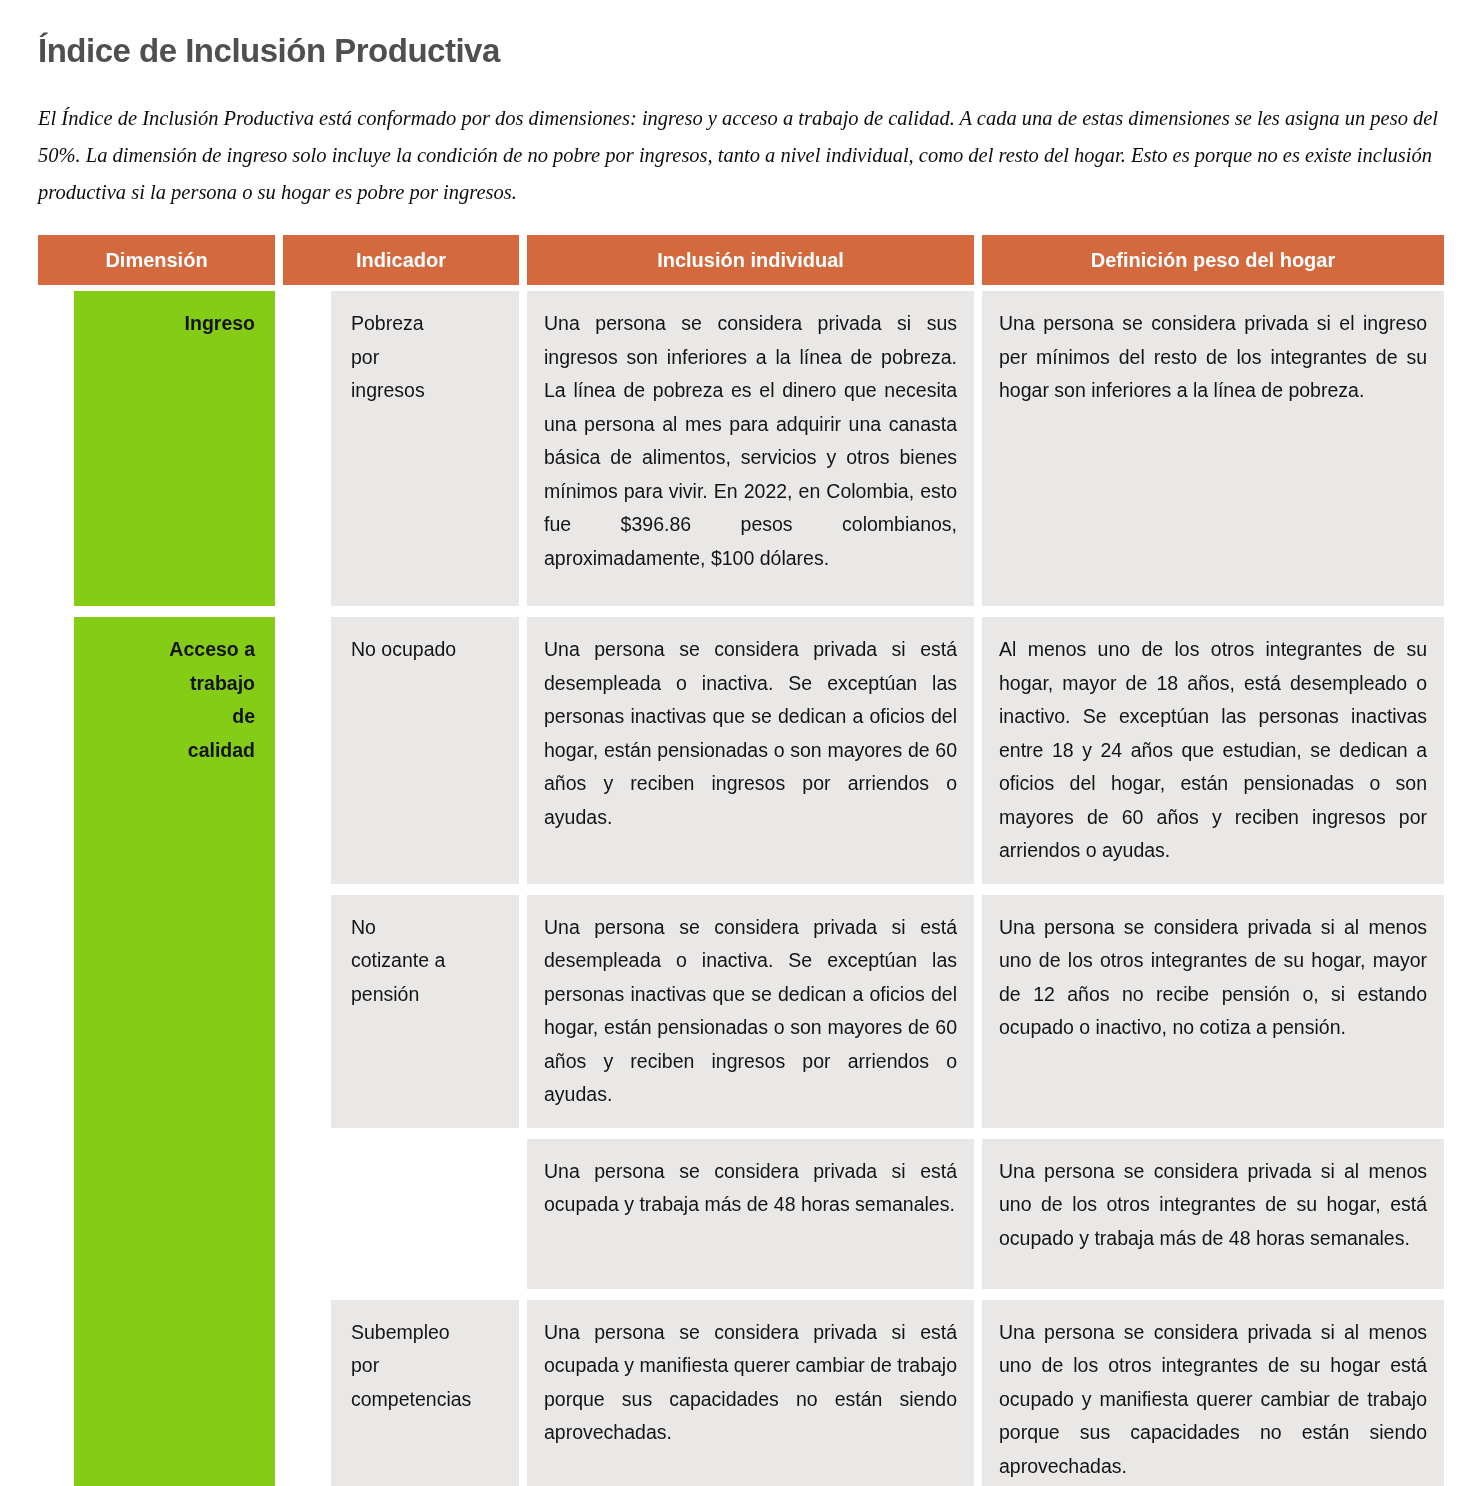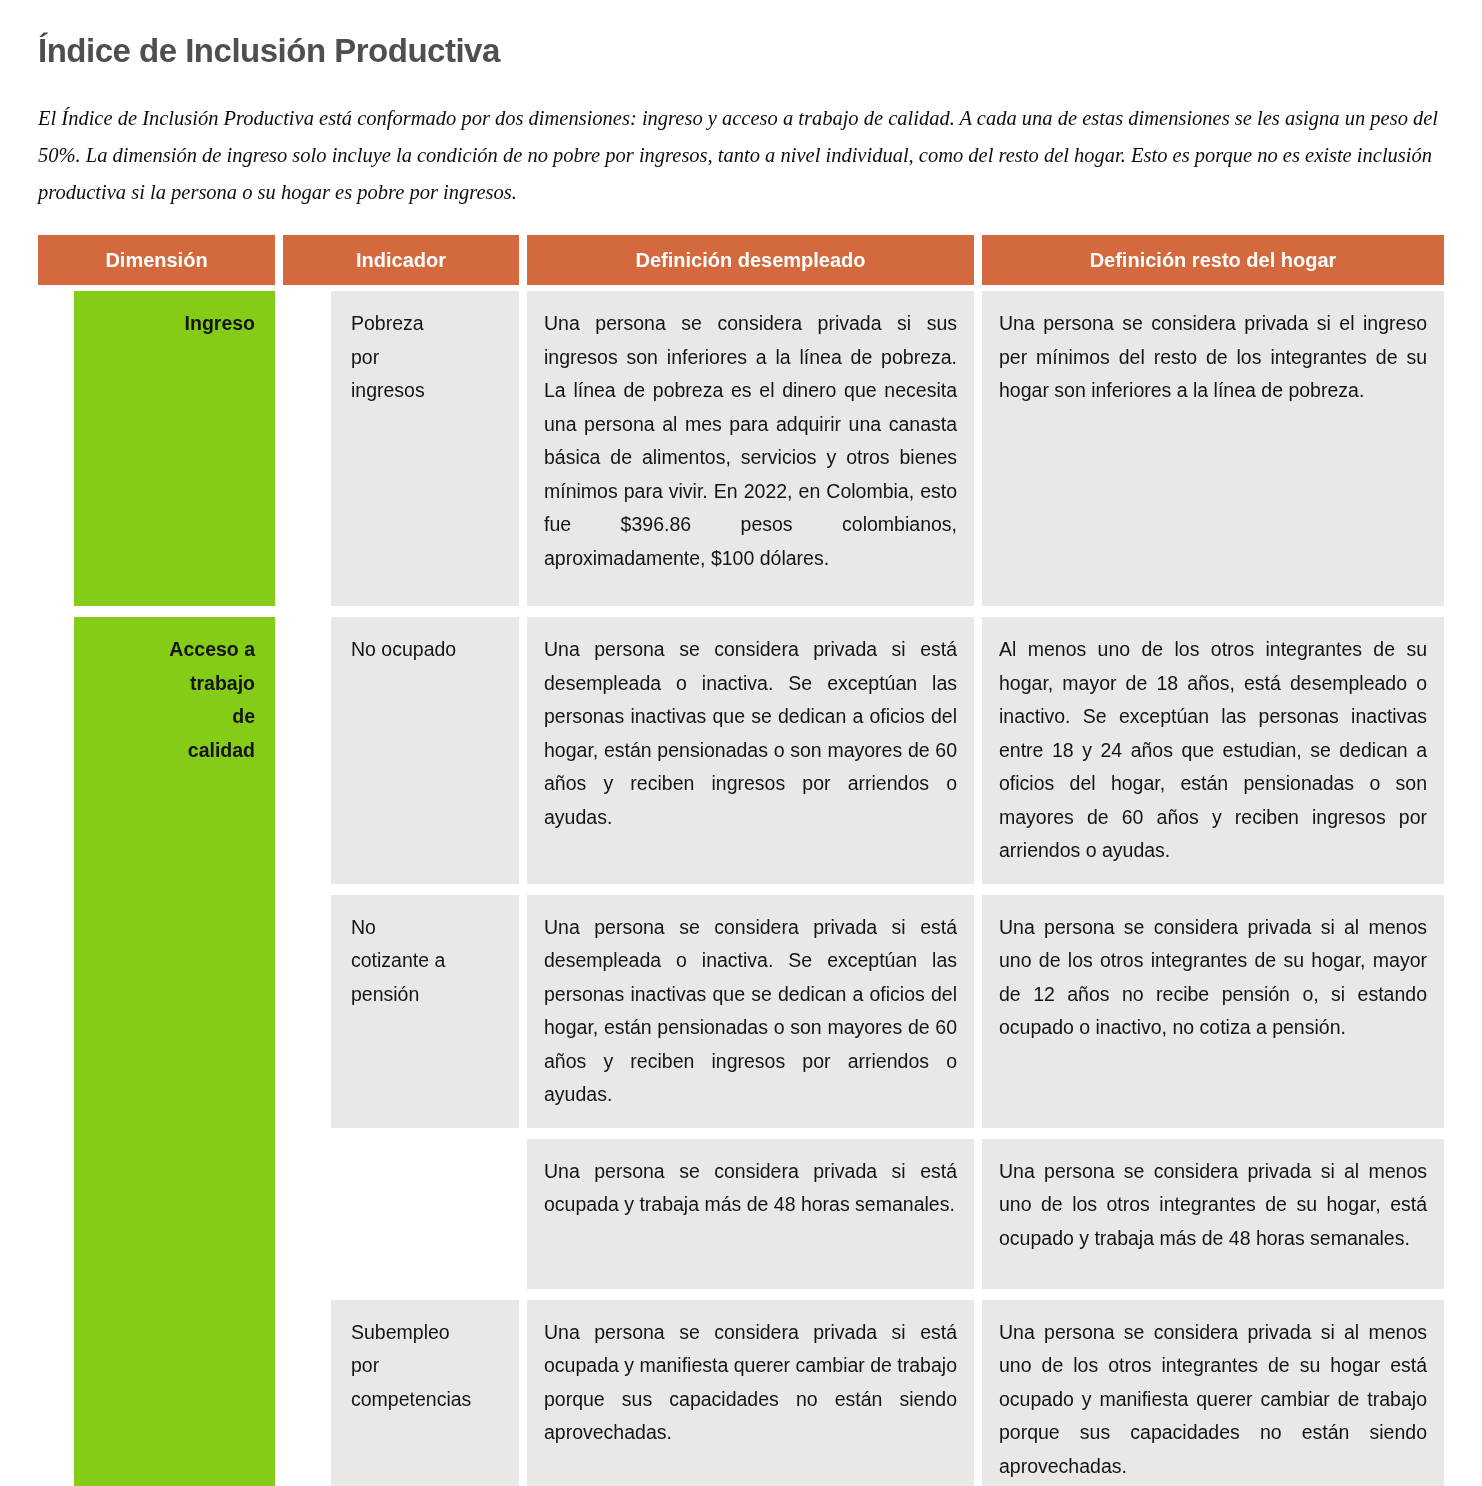--- a/index.html
+++ b/index.html
@@ -100,22 +100,22 @@
 
   <h1 class="page-title">Índice de Inclusión Productiva</h1>
 
   <p class="intro">El Índice de Inclusión Productiva está conformado por dos dimensiones: ingreso y acceso a trabajo de calidad. A cada una de estas dimensiones se les asigna un peso del 50%. La dimensión de ingreso solo incluye la condición de no pobre por ingresos, tanto a nivel individual, como del resto del hogar. Esto es porque no es existe inclusión productiva si la persona o su hogar es pobre por ingresos.</p>
 
   <div class="ipi-table">
 
     <div class="header-grid">
       <div class="header-cell">Dimensión</div>
       <div class="header-cell">Indicador</div>
-      <div class="header-cell">Definición desempleado</div>
-      <div class="header-cell">Definición resto del hogar</div>
+      <div class="header-cell">Inclusión individual</div>
+      <div class="header-cell">Definición peso del hogar</div>
     </div>
 
     <div class="body-grid">
 
       <div class="cell dim-cell c1 r1">Ingreso</div>
       <div class="cell ind-cell c2 r1">Pobreza por ingresos</div>
       <div class="cell def-cell c3 r1">Una persona se considera privada si sus ingresos son inferiores a la línea de pobreza. La línea de pobreza es el dinero que necesita una persona al mes para adquirir una canasta básica de alimentos, servicios y otros bienes mínimos para vivir. En 2022, en Colombia, esto fue $396.86 pesos colombianos, aproximadamente, $100 dólares.</div>
       <div class="cell def-cell c4 r1">Una persona se considera privada si el ingreso per mínimos del resto de los integrantes de su hogar son inferiores a la línea de pobreza.</div>
 
       <div class="cell dim-cell c1 rspan4">Acceso a trabajo de calidad</div>

